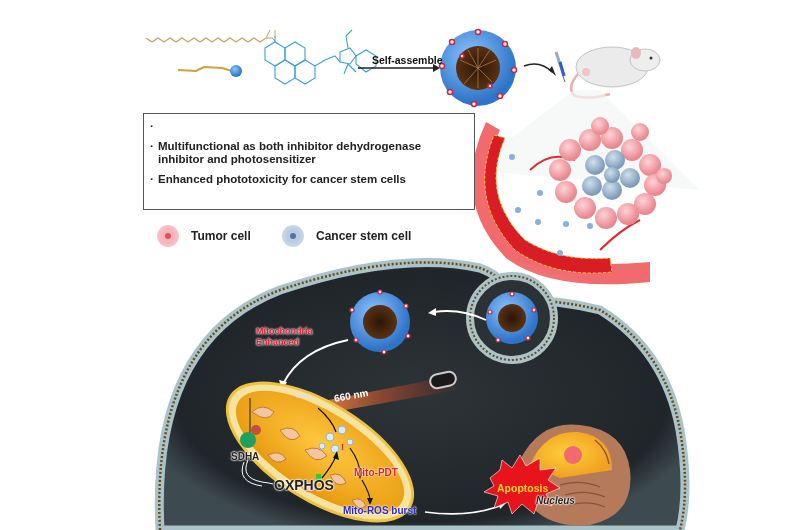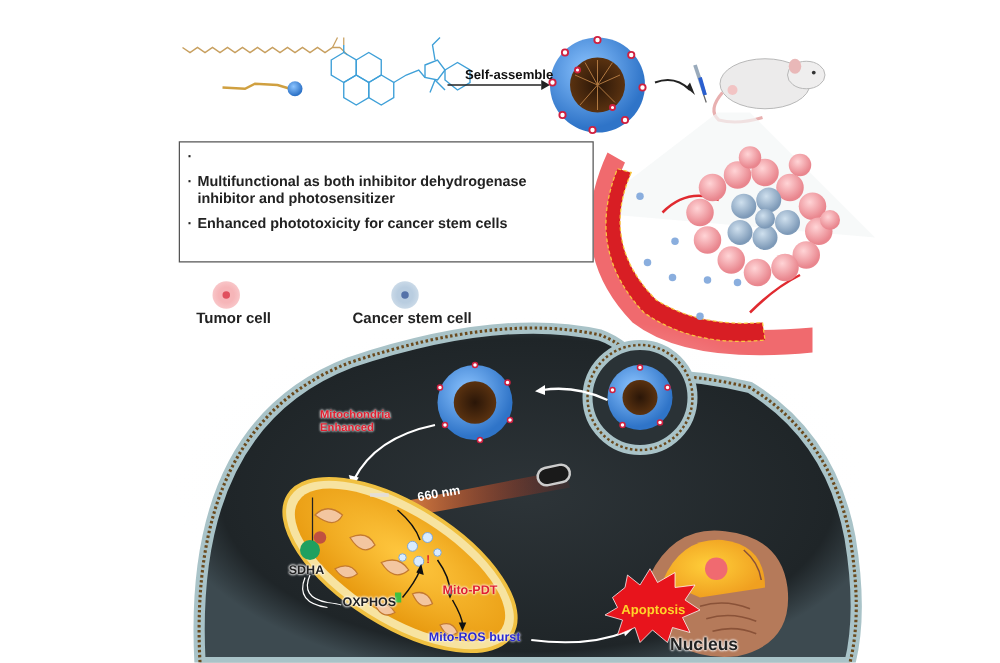--- a/index.html
+++ b/index.html
@@ -1,21 +1,21 @@
 <!DOCTYPE html>
 <html><head>
 <meta charset="utf-8">
 <style>
   html,body{margin:0;padding:0;background:#ffffff;}
   body{width:800px;height:530px;position:relative;overflow:hidden;font-family:"Liberation Sans",sans-serif;}
   .abs{position:absolute;}
   .infobox{position:absolute;left:143px;top:113px;width:332px;height:97px;border:1px solid #555;background:#fff;box-sizing:border-box;padding:6px 6px;}
   .bullet{font-size:11.5px;font-weight:bold;color:#222;line-height:13px;margin-bottom:7px;display:flex;}
   .bullet .dot{width:8px;flex:none;}
-  .legend{position:absolute;top:225px;display:flex;align-items:center;font-size:12px;font-weight:bold;color:#222;flex-direction:column;}
+  .legend{position:absolute;top:225px;display:flex;align-items:center;font-size:12px;font-weight:bold;color:#222;}
   .cellicon{width:22px;height:22px;border-radius:50%;margin-right:12px;position:relative;}
   .cellicon::after{content:"";position:absolute;left:8px;top:8px;width:6px;height:6px;border-radius:50%;}
   .tumor{background:radial-gradient(circle,#f6b5b8 40%,#fbd6d8 100%);}
   .tumor::after{background:#e0505e;}
   .csc{background:radial-gradient(circle,#b9cde0 40%,#dbe6ef 100%);}
   .csc::after{background:#5572a8;}
   .lbl-red{color:#e02030;font-weight:bold;text-shadow:0 0 2px #fff,0 0 2px #fff;}
   .lbl-white{color:#fff;font-weight:bold;}
   .lbl-outline{color:#222;font-weight:bold;text-shadow:0 0 2px #fff,0 0 2px #fff,0 0 2px #fff;}
   .lbl-blue{color:#2a2ad0;font-weight:bold;text-shadow:0 0 2px #fff,0 0 2px #fff;}
@@ -309,19 +309,19 @@
 </div>
 
 <div class="abs lbl-red" style="left:256px;top:326px;font-size:9px;text-align:left;line-height:11px;">
   <div>Mitochondria</div>
   <div>Enhanced</div>
 </div>
 
 <div class="abs lbl-white" style="left:334px;top:390px;font-size:10px;transform:rotate(-10deg);">660 nm</div>
 
 <div class="abs lbl-outline" style="left:231px;top:451px;font-size:10px;">SDHA</div>
-<div class="abs lbl-outline" style="left:274px;top:477px;font-size:10px;">OXPHOS</div>
+<div class="abs lbl-outline" style="left:274px;top:477px;font-size:14px;">OXPHOS</div>
 <div class="abs lbl-red" style="left:354px;top:467px;font-size:10px;">Mito-PDT</div>
 <div class="abs lbl-blue" style="left:343px;top:505px;font-size:10px;">Mito-ROS burst</div>
 <div class="abs" style="left:341px;top:442px;font-size:9px;color:#e02030;font-weight:bold;">!</div>
 
 <div class="abs" style="left:497px;top:482px;font-size:10.5px;font-weight:bold;color:#ffd22a;">Apoptosis</div>
-<div class="abs lbl-outline" style="left:536px;top:507px;font-size:14px;">Nucleus</div>
+<div class="abs lbl-outline" style="left:536px;top:495px;font-size:10px;font-style:italic;">Nucleus</div>
 
 </body></html>

